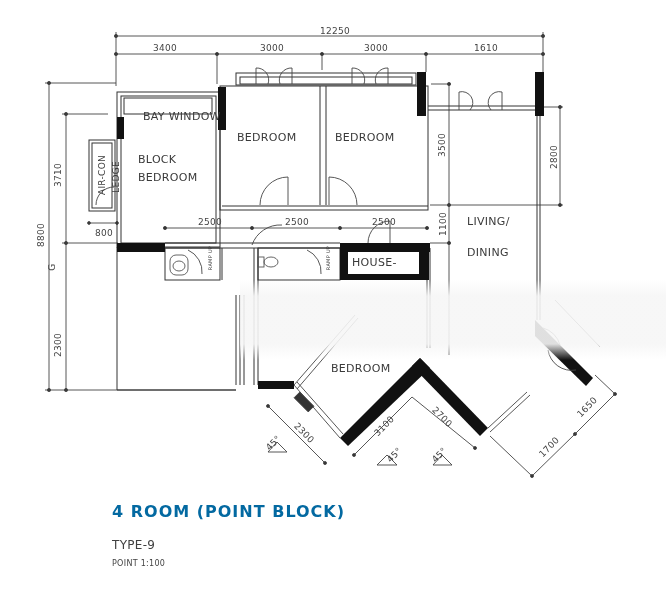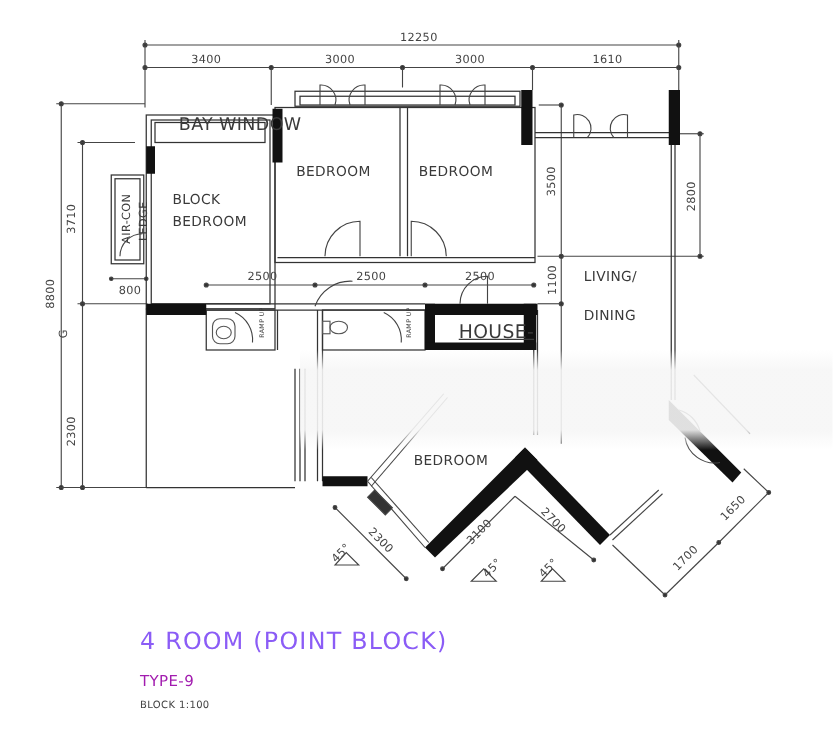--- a/index.html
+++ b/index.html
@@ -5,22 +5,22 @@
   html, body { margin:0; padding:0; background:#ffffff; }
   body { width:666px; height:600px; position:relative; overflow:hidden;
          font-family:"Liberation Sans", "DejaVu Sans", sans-serif; color:#333; }
   #plan { position:absolute; left:0; top:0; width:666px; height:600px; }
   .lbl { position:absolute; font-family:"DejaVu Sans", sans-serif; color:#3a3a3a; letter-spacing:0.3px; white-space:nowrap; }
   .room { font-size:11px; line-height:17px; }
   .dim { font-size:9px; color:#444; }
   .vert { transform:rotate(-90deg); transform-origin:center center; }
   .diag1 { transform:rotate(45deg); transform-origin:center center; }
   .diag2 { transform:rotate(-45deg); transform-origin:center center; }
-  .title { font-size:19px; font-weight:400; color:#8b5cf6; letter-spacing:1px; }
-  .sub { font-size:12px; color:#a21caf; }
+  .title { font-size:16px; font-weight:700; color:#0369a1; letter-spacing:1px; }
+  .sub { font-size:12px; color:#404040; }
   .scale { font-size:8px; color:#444; }
   .haze { position:absolute; left:240px; top:280px; width:426px; height:80px;
           background:linear-gradient(to bottom, rgba(250,250,250,0.0), rgba(246,246,246,0.9) 20%, rgba(246,246,246,0.9) 80%, rgba(250,250,250,0)); }
 </style>
 </head>
 <body>
 
 <svg id="plan" viewBox="0 0 666 600" xmlns="http://www.w3.org/2000/svg">
 
   <g stroke="#444" stroke-width="0.9" fill="#333">
@@ -234,29 +234,29 @@
 
 <div class="lbl dim diag1" style="left:292px;top:428px;">2300</div>
 <div class="lbl dim diag2" style="left:372px;top:421px;">3100</div>
 <div class="lbl dim diag1" style="left:430px;top:412px;">2700</div>
 <div class="lbl dim diag2" style="left:575px;top:402px;">1650</div>
 <div class="lbl dim diag2" style="left:537px;top:442px;">1700</div>
 <div class="lbl dim diag2" style="left:265px;top:438px;">45°</div>
 <div class="lbl dim diag2" style="left:386px;top:450px;">45°</div>
 <div class="lbl dim diag2" style="left:431px;top:450px;">45°</div>
 
-<div class="lbl" style="left:143px;top:92px;font-size:14px;">BAY WINDOW</div>
+<div class="lbl" style="left:143px;top:110px;font-size:11px;">BAY WINDOW</div>
 <div class="lbl room" style="left:138px;top:151px;">BLOCK</div>
 <div class="lbl room" style="left:138px;top:169px;">BEDROOM</div>
 <div class="lbl room" style="left:237px;top:129px;">BEDROOM</div>
 <div class="lbl room" style="left:335px;top:129px;">BEDROOM</div>
 <div class="lbl room" style="left:467px;top:213px;">LIVING/</div>
 <div class="lbl room" style="left:467px;top:244px;">DINING</div>
 <div class="lbl room" style="left:331px;top:360px;">BEDROOM</div>
-<div class="lbl" style="left:367px;top:256px;font-size:15px;text-decoration:underline;">HOUSE-</div>
+<div class="lbl" style="left:352px;top:256px;font-size:11px;">HOUSE-</div>
 <div class="lbl vert" style="left:82px;top:170px;font-size:9px;">AIR-CON</div>
 <div class="lbl vert" style="left:100px;top:172px;font-size:9px;">LEDGE</div>
 <div class="lbl vert" style="left:198px;top:255px;font-size:5px;">RAMP UP</div>
 <div class="lbl vert" style="left:316px;top:255px;font-size:5px;">RAMP UP</div>
 
 <div class="lbl title" style="left:112px;top:502px;">4 ROOM (POINT BLOCK)</div>
 <div class="lbl sub" style="left:112px;top:538px;">TYPE-9</div>
-<div class="lbl scale" style="left:112px;top:559px;">BLOCK 1:100</div>
+<div class="lbl scale" style="left:112px;top:559px;">POINT 1:100</div>
 
 </body></html>

